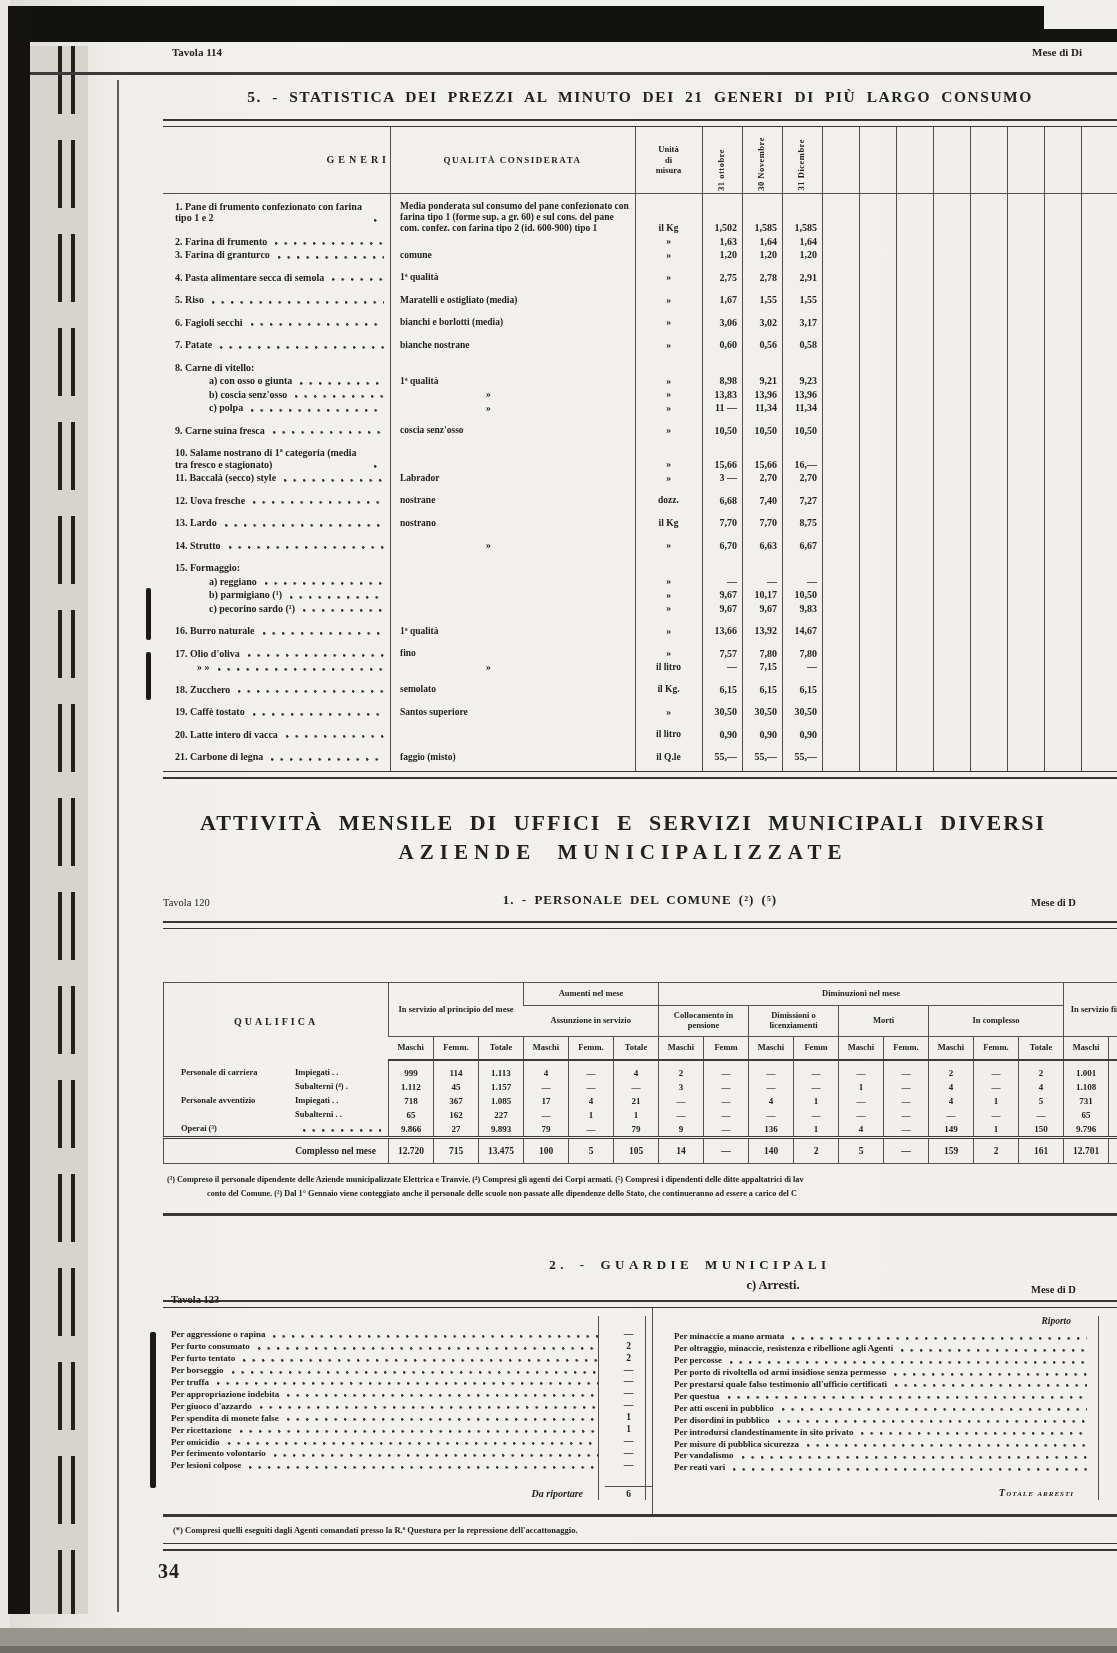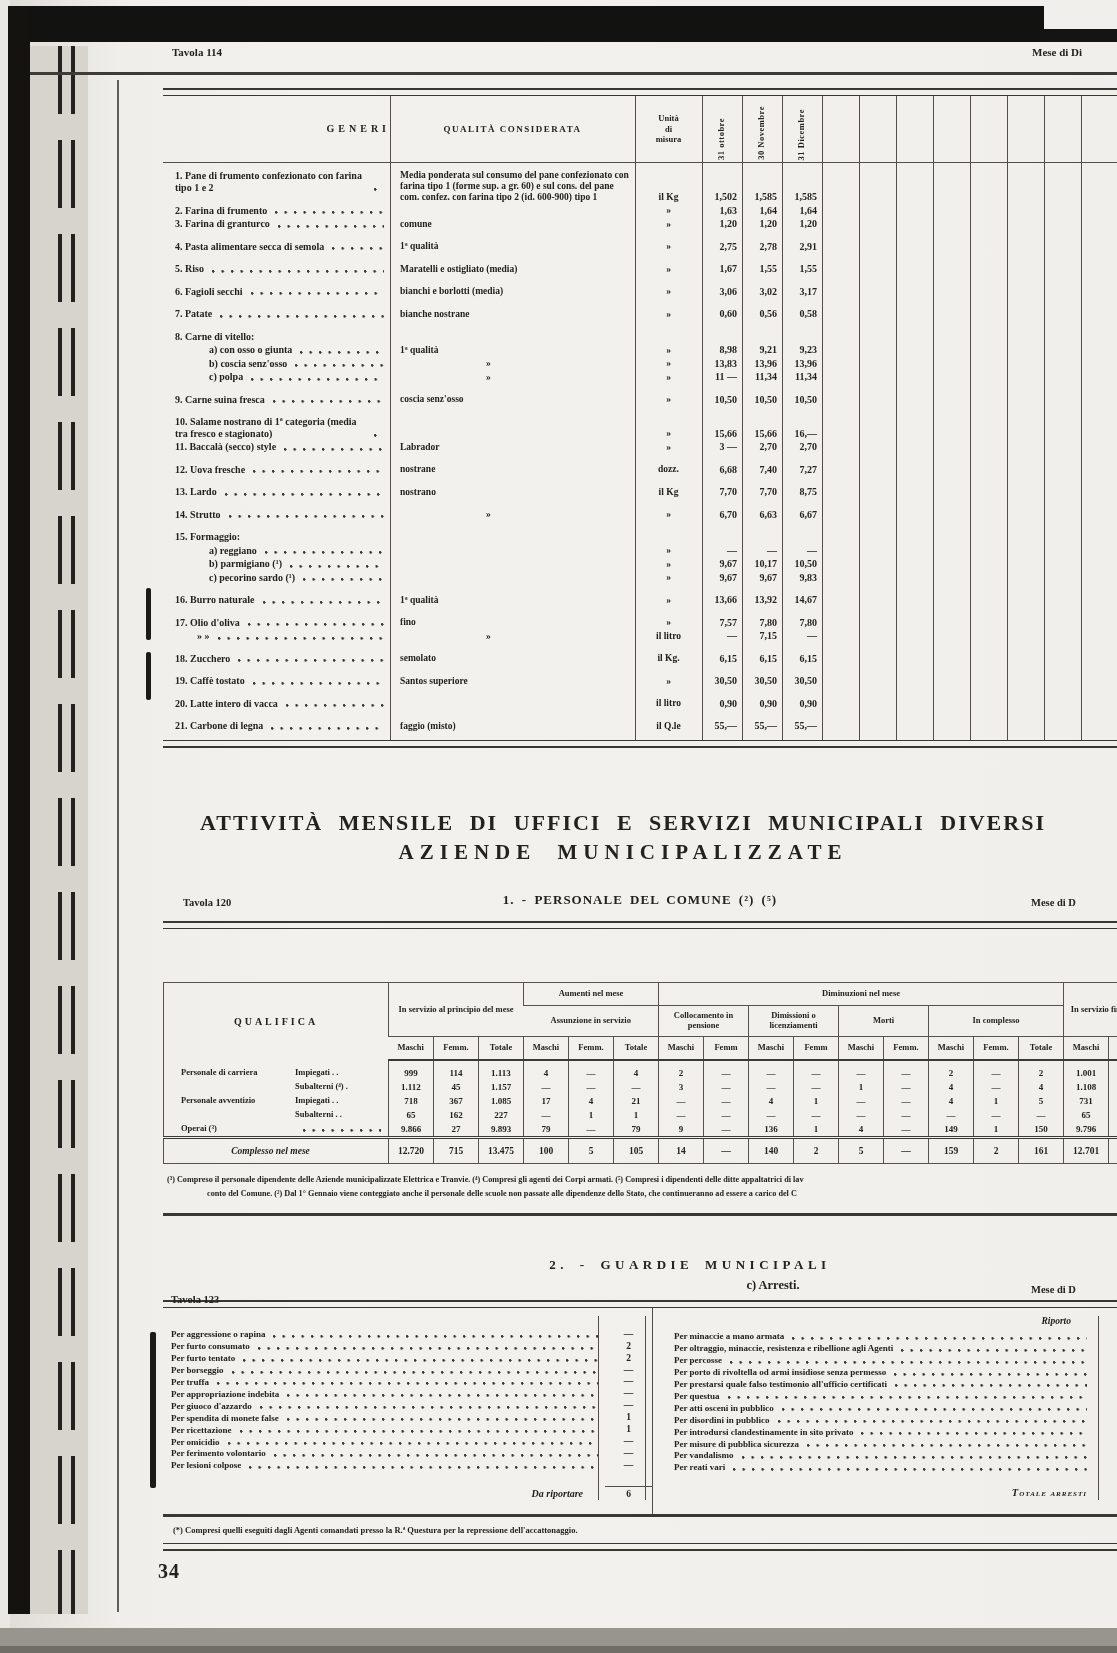--- a/index.html
+++ b/index.html
@@ -52,40 +52,40 @@
   .c-unit{width:67px;text-align:center;font-size:9.5px;font-weight:bold;}
   .c-val{width:40px;text-align:right;padding-right:5px;box-sizing:border-box;font-size:10px;font-weight:bold;}
   .pt-row.tall .c-gen,.pt-row.tall .c-qual{align-self:flex-start;}
   
   .mid-heading{position:absolute;left:163px;top:810px;width:920px;text-align:center;font-weight:bold;}
   .mid-heading .l1{font-size:22px;letter-spacing:2px;word-spacing:8px;}
   .mid-heading .l2{font-size:21px;letter-spacing:6px;word-spacing:10px;margin-top:5px;}
   
   .sec-personale{position:absolute;left:163px;top:893px;width:954px;}
   .sec-head{position:relative;height:20px;}
-  .sec-head .tv{position:absolute;left:20px;top:4px;font-size:10.5px;font-weight:bold;}
+  .sec-head .tv{position:absolute;left:0;top:4px;font-size:10.5px;font-weight:normal;}
   .sec-head .tt{position:absolute;left:0;width:100%;text-align:center;font-size:13px;font-weight:bold;letter-spacing:1px;word-spacing:3px;}
   .sec-head .ms{position:absolute;left:868px;top:4px;font-size:10.5px;font-weight:bold;white-space:nowrap;}
   .ptab-wrap{margin-top:53px;}
   table.ptab{border-collapse:collapse;table-layout:fixed;width:990px;border:1px solid #55534c;border-right:none;}
   .ptab th,.ptab td{border-left:1px solid #55534c;padding:0 1px;font-size:8.5px;text-align:center;font-weight:bold;font-family:"Liberation Serif","DejaVu Serif",serif;}
   .ptab th:first-child,.ptab td:first-child{border-left:none;}
   .ptab th.gb{border-bottom:1px solid #55534c;}
   .ptab tr.t1 th{height:22px;}
   .ptab tr.t2 th{height:30px;}
   .ptab tr.t3 th{height:22px;border-bottom:2px solid #3b3a33;}
   .ptab th.qhead{font-size:10px;letter-spacing:3px;}
   .ptab tbody td{height:14px;font-size:9px;}
   .ptab tbody tr:first-child td{padding-top:5px;}
   .ptab td.qual{text-align:left;padding-left:5px;}
   .qwrap{display:flex;align-items:flex-end;margin-left:12px;}
   .qg{display:inline-block;width:114px;font-size:8.5px;text-align:left;}
   .qs{font-size:8.5px;}
   .ptab tr.tot td{border-top:3px double #3b3a33;height:24px;font-size:9.5px;vertical-align:middle;}
-  .ptab td.totlbl{padding-right:12px;font-style:italic;}
+  .ptab td.totlbl{text-align:right;padding-right:12px;}
   .foot{margin-top:9px;font-size:8.2px;font-weight:bold;line-height:1.7;padding-left:4px;}
   .foot .f2{padding-left:40px;}
   .sec-personale .hrule{margin-top:12px;}
   
   .sec-guardie{position:absolute;left:163px;top:1258px;width:954px;}
   .g-title{text-align:center;font-size:13px;font-weight:bold;letter-spacing:4.5px;word-spacing:4px;padding-left:100px;}
   .g-subrow{position:relative;height:22px;margin-top:5px;}
   .g-subrow .tv{position:absolute;left:8px;top:16px;font-size:10.5px;font-weight:bold;}
   .g-subrow .ar{position:absolute;left:510px;width:200px;text-align:center;font-size:12.5px;font-weight:bold;}
   .g-subrow .ms{position:absolute;left:868px;top:6px;font-size:10.5px;font-weight:bold;white-space:nowrap;}
@@ -93,21 +93,21 @@
   .g-left{width:489px;position:relative;padding-top:12px;box-sizing:border-box;}
   .g-right{flex:1;position:relative;padding-left:14px;box-sizing:border-box;}
   .g-row{display:flex;align-items:flex-end;height:11.9px;font-size:9px;font-weight:bold;padding-left:8px;}
   .g-val{width:47px;text-align:center;font-size:9.5px;font-weight:bold;flex:0 0 auto;}
   .g-riporto{text-align:right;font-style:italic;font-size:9.5px;font-weight:bold;padding-right:46px;height:14px;}
   .g-right .g-row{padding-right:24px;}
   .g-dar{display:flex;align-items:flex-end;margin-top:15px;}
   .g-dar .sp1{flex:1;}
   .g-dar .lbl{font-style:italic;font-size:10px;font-weight:bold;padding-right:22px;}
   .g-dar .g-val{border-top:1px solid #514f48;padding-top:2px;}
-  .g-totale{margin-top:14px;text-align:right;padding-right:30px;font-style:italic;font-variant:small-caps;letter-spacing:1px;font-size:10.5px;font-weight:bold;}
+  .g-totale{margin-top:14px;text-align:right;padding-right:43px;font-style:italic;font-variant:small-caps;letter-spacing:1px;font-size:10.5px;font-weight:bold;}
   .g-foot{margin:9px 0 8px;font-size:8.5px;font-weight:bold;padding-left:10px;}
 </style>
 </head>
 <body>
 
 <div id="shot">
 
   <div class="top-band"></div>
   <div class="top-band2"></div>
   <div class="edge-white"></div>
@@ -121,20 +121,21 @@
   <div class="ink-mark" style="left:146px;top:588px;width:5px;height:52px"></div>
   <div class="ink-mark" style="left:146px;top:652px;width:5px;height:48px"></div>
   <div class="ink-mark" style="left:150px;top:1332px;width:6px;height:156px"></div>
   <div class="bot-band"></div>
   <div class="bot-band2"></div>
 
   <span class="hdr-lbl" style="left:172px;top:46px">Tavola 114</span>
   <span class="hdr-lbl" style="left:1032px;top:46px;white-space:nowrap">Mese di Di</span>
 
   <div class="ptable">
+    <div class="pt-title">5. - STATISTICA DEI PREZZI AL MINUTO DEI 21 GENERI DI PIÙ LARGO CONSUMO</div>
     <div class="dblrule"></div>
     <div class="pt-grid">
       <div class="pt-head">
         <div class="h-gen">GENERI</div>
         <div class="h-qual">QUALITÀ CONSIDERATA</div>
         <div class="h-unit">
             <div>Unità</div>
             <div>di</div>
             <div>misura</div>
           </div>

